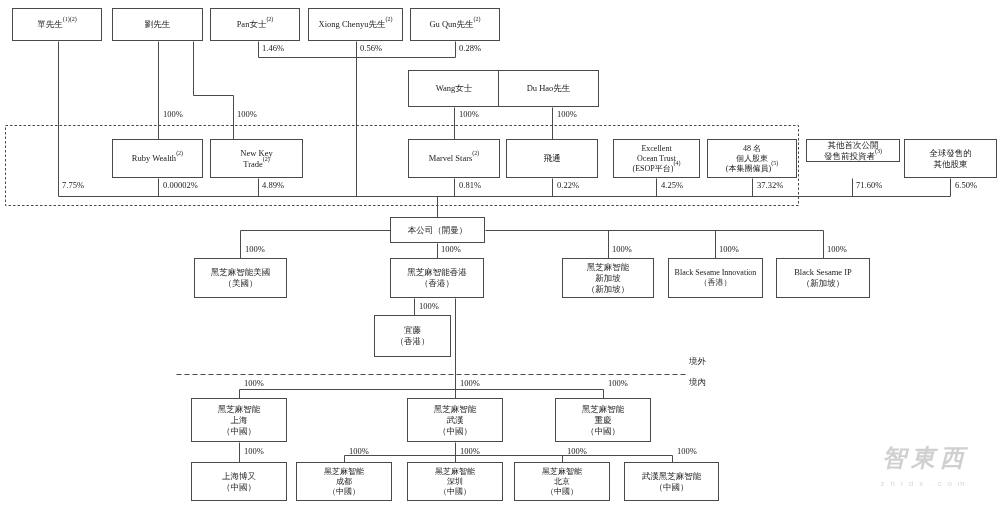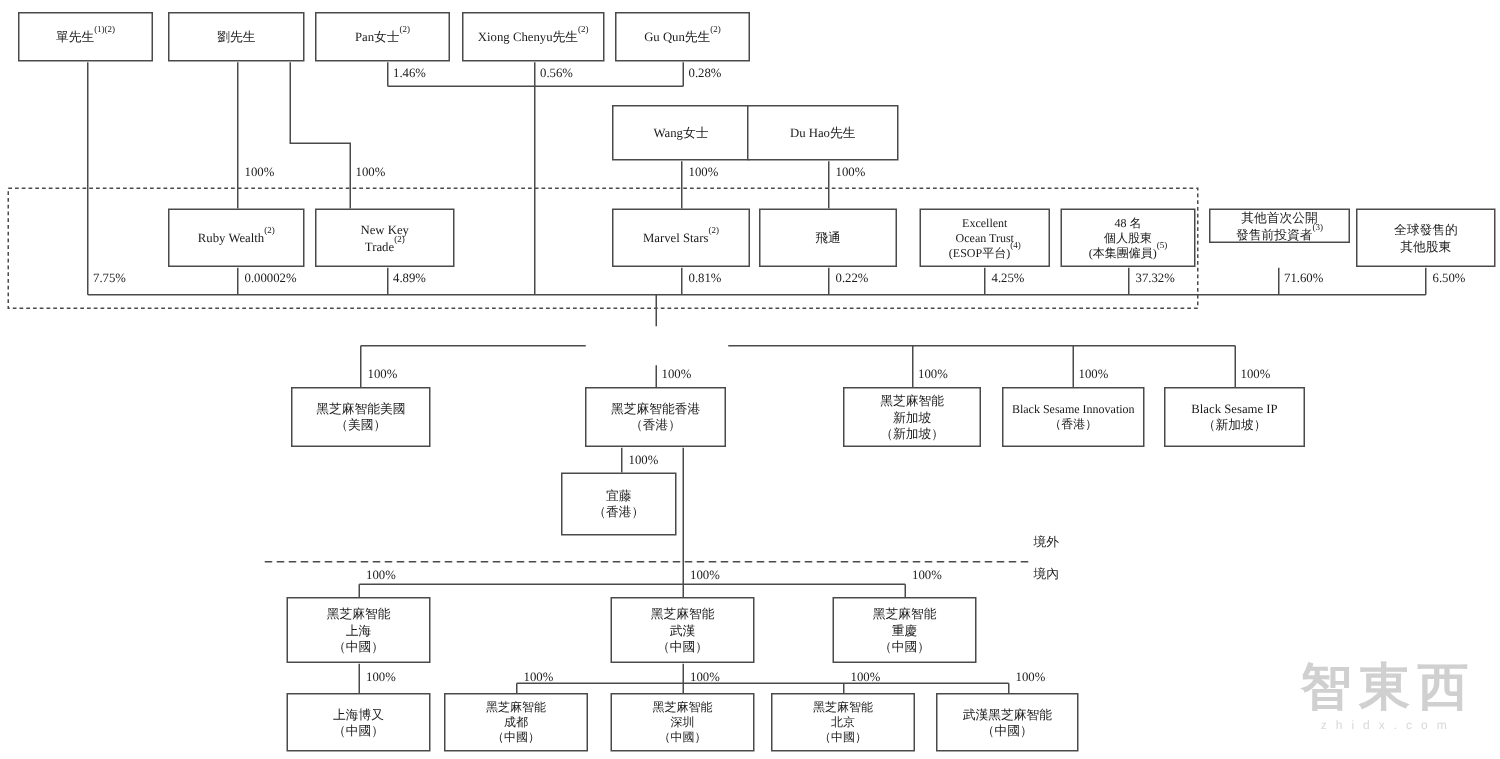--- a/index.html
+++ b/index.html
@@ -9,21 +9,21 @@
   .box{position:absolute;box-sizing:border-box;border:1px solid #4a4a4a;background:#fff;
        display:flex;flex-direction:column;align-items:center;justify-content:center;
        text-align:center;font-size:8.5px;line-height:11px;color:#1a1a1a;}
   .box .bl{white-space:nowrap;}
   .box.tight{font-size:8px;line-height:10px;}
   sup.sp{font-size:6px;line-height:0;position:relative;top:-2px;}
   .pct{position:absolute;font-size:8.5px;line-height:9px;color:#1a1a1a;white-space:nowrap;}
   .region-label{position:absolute;font-size:8.5px;color:#1a1a1a;white-space:nowrap;font-family:Liberation Mono, monospace;}
   .wm{position:absolute;left:853px;top:438px;width:145px;text-align:center;
       font-family:"Liberation Sans","DejaVu Sans",sans-serif;pointer-events:none;}
-  .wm-logo{font-size:34px;font-weight:bold;color:#d0d0d0;letter-spacing:5px;line-height:40px;}
+  .wm-logo{font-size:24px;font-weight:bold;color:#d0d0d0;letter-spacing:5px;line-height:40px;font-style:italic;}
   .wm-domain{font-size:8px;color:#d8d8d8;letter-spacing:6px;margin-top:1px;}
 </style>
 </head>
 <body>
 
 <div class="stage">
 
   <svg class="lines-svg" viewBox="0 0 1000 506" xmlns="http://www.w3.org/2000/svg">
     <g transform="translate(0.5,0.5)" fill="none" stroke="#4a4a4a" stroke-width="1">
       <rect x="5" y="125" width="793" height="80" stroke-dasharray="2.5,2"></rect>
@@ -118,20 +118,23 @@
   </div>
   <div class="box" style="left:806px;top:139px;width:94px;height:23px">
     <div class="bl"><span>其他首次公開</span></div>
     <div class="bl"><span>發售前投資者</span><sup class="sp">(3)</sup></div>
   </div>
   <div class="box" style="left:904px;top:139px;width:93px;height:39px">
     <div class="bl"><span>全球發售的</span></div>
     <div class="bl"><span>其他股東</span></div>
   </div>
 
+  <div class="box" style="left:390px;top:217px;width:95px;height:26px">
+    <div class="bl"><span>本公司（開曼）</span></div>
+  </div>
 
   <div class="box" style="left:194px;top:258px;width:93px;height:40px">
     <div class="bl"><span>黑芝麻智能美國</span></div>
     <div class="bl"><span>（美國）</span></div>
   </div>
   <div class="box" style="left:390px;top:258px;width:94px;height:40px">
     <div class="bl"><span>黑芝麻智能香港</span></div>
     <div class="bl"><span>（香港）</span></div>
   </div>
   <div class="box" style="left:562px;top:258px;width:92px;height:40px">

